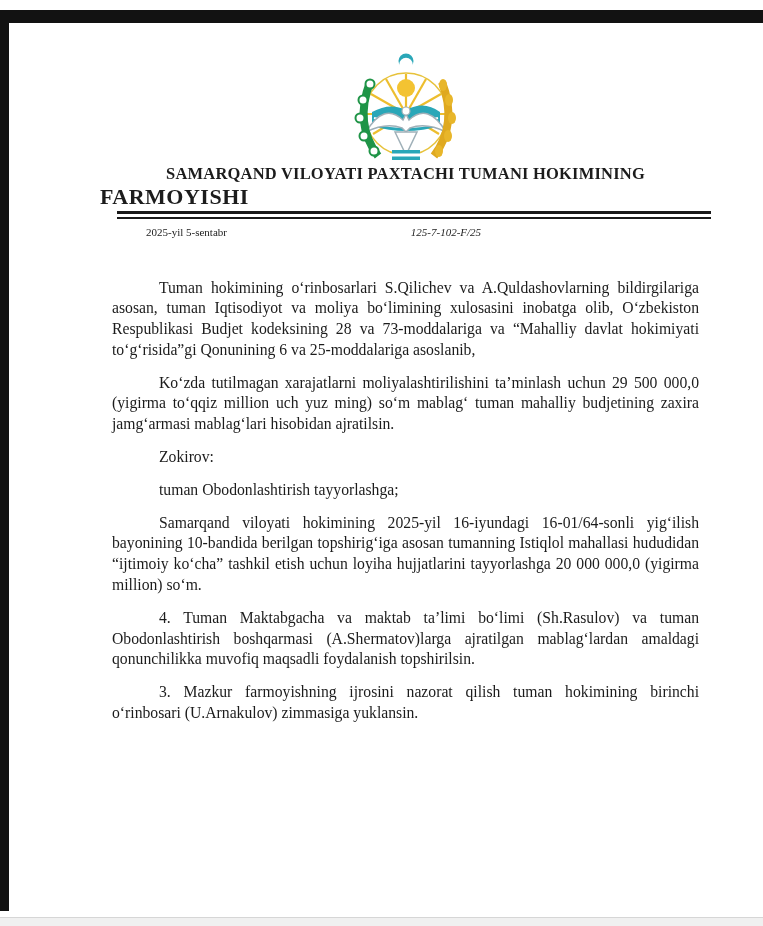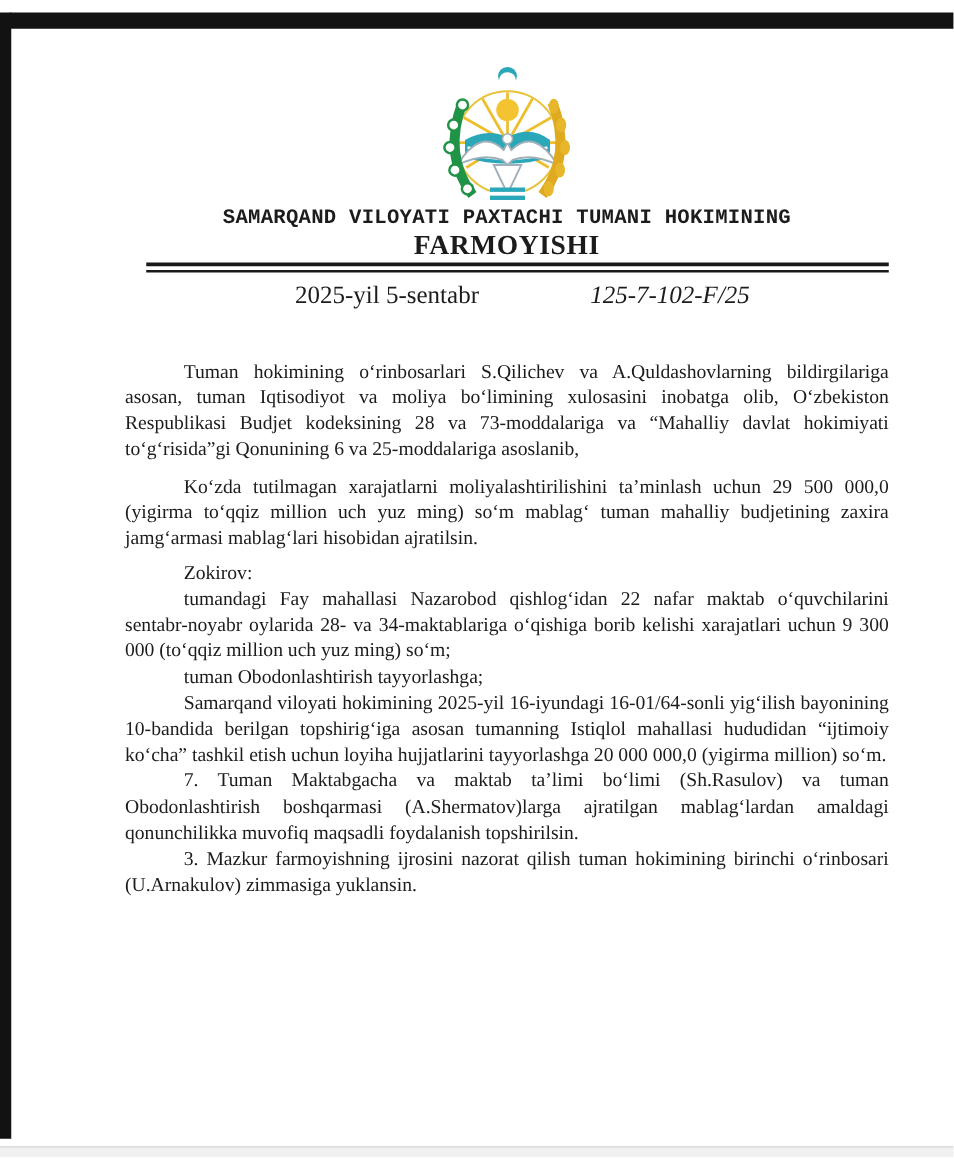--- a/index.html
+++ b/index.html
@@ -26,40 +26,39 @@
     background: #f0f0f0; border-top: 1.5px solid #d6d6d6;
   }
   .content {
     position: absolute; left: 100px; top: 0; width: 611px;
   }
   .emblem { margin: 52px auto 0; width: 120px; height: 110px; }
   .title1 {
     margin-top: 2px; text-align: center;
     font-size: 16.5px; font-weight: bold; letter-spacing: 0.2px;
     white-space: nowrap;
-    font-family: Liberation Mono, monospace;
   }
   .title2 {
-    text-align: center; font-size: 22px; line-height: 25px;
+    font-size: 22px; line-height: 25px;
     font-weight: bold; letter-spacing: 0.5px;
   }
   .rule {
     margin-top: 2px; margin-left: 17px; height: 2.5px;
     border-top: 3.5px solid #191919;
     border-bottom: 2px solid #191919;
   }
   .meta {
     margin-top: 7px; display: flex; align-items: baseline;
-    font-size: 20px; padding-left: 46px; justify-content: center;
+    font-size: 11px; padding-left: 46px;
   }
   .meta .m-date { width: 215px; text-align: left; }
   .meta .m-num  { width: 170px; text-align: center; font-style: italic; }
   .meta .m-org  { flex: 1; text-align: right; }
   .body-text p {
-    margin: 0; text-align: justify; text-indent: 47px;
+    margin: 12px; text-align: justify; text-indent: 47px;
     font-size: 15.7px; line-height: 20.8px;
   }
   .body-text p.gap-xl { margin-top: 40px; }
   .body-text p.gap-md { margin-top: 9px; }
   .body-text p.gap-sm { margin-top: 7px; }
 </style>
 </head>
 <body>
 
 <div class="page">
@@ -128,21 +127,20 @@
 
     <div class="meta">
       <span class="m-date">2025-yil 5-sentabr</span>
       <span class="m-num">125-7-102-F/25</span>
     </div>
 
     <div class="body-text">
       <p class="gap-xl">Tuman hokimining oʻrinbosarlari S.Qilichev va A.Quldashovlarning bildirgilariga asosan, tuman Iqtisodiyot va moliya boʻlimining xulosasini inobatga olib, Oʻzbekiston Respublikasi Budjet kodeksining 28 va 73-moddalariga va “Mahalliy davlat hokimiyati toʻgʻrisida”gi Qonunining 6 va 25-moddalariga asoslanib,</p>
       <p class="gap-md">Koʻzda tutilmagan xarajatlarni moliyalashtirilishini taʼminlash uchun 29 500 000,0 (yigirma toʻqqiz million uch yuz ming) soʻm mablagʻ tuman mahalliy budjetining zaxira jamgʻarmasi mablagʻlari hisobidan ajratilsin.</p>
       <p class="gap-sm">Zokirov:</p>
-      <p>tumandagi Fay mahallasi Nazarobod qishlogʻidan 22 nafar maktab oʻquvchilarini sentabr-noyabr oylarida 28- va 34-maktablariga oʻqishiga borib kelishi xarajatlari uchun 9 300 000 (toʻqqiz million uch yuz ming) soʻm;</p>
       <p>tuman Obodonlashtirish tayyorlashga;</p>
       <p>Samarqand viloyati hokimining 2025-yil 16-iyundagi 16-01/64-sonli yigʻilish bayonining 10-bandida berilgan topshirigʻiga asosan tumanning Istiqlol mahallasi hududidan “ijtimoiy koʻcha” tashkil etish uchun loyiha hujjatlarini tayyorlashga 20 000 000,0 (yigirma million) soʻm.</p>
-      <p>7. Tuman Maktabgacha va maktab taʼlimi boʻlimi (Sh.Rasulov) va tuman Obodonlashtirish boshqarmasi (A.Shermatov)larga ajratilgan mablagʻlardan amaldagi qonunchilikka muvofiq maqsadli foydalanish topshirilsin.</p>
+      <p>4. Tuman Maktabgacha va maktab taʼlimi boʻlimi (Sh.Rasulov) va tuman Obodonlashtirish boshqarmasi (A.Shermatov)larga ajratilgan mablagʻlardan amaldagi qonunchilikka muvofiq maqsadli foydalanish topshirilsin.</p>
       <p>3. Mazkur farmoyishning ijrosini nazorat qilish tuman hokimining birinchi oʻrinbosari (U.Arnakulov) zimmasiga yuklansin.</p>
     </div>
 
   </div>
 </div>
 
 </body></html>

